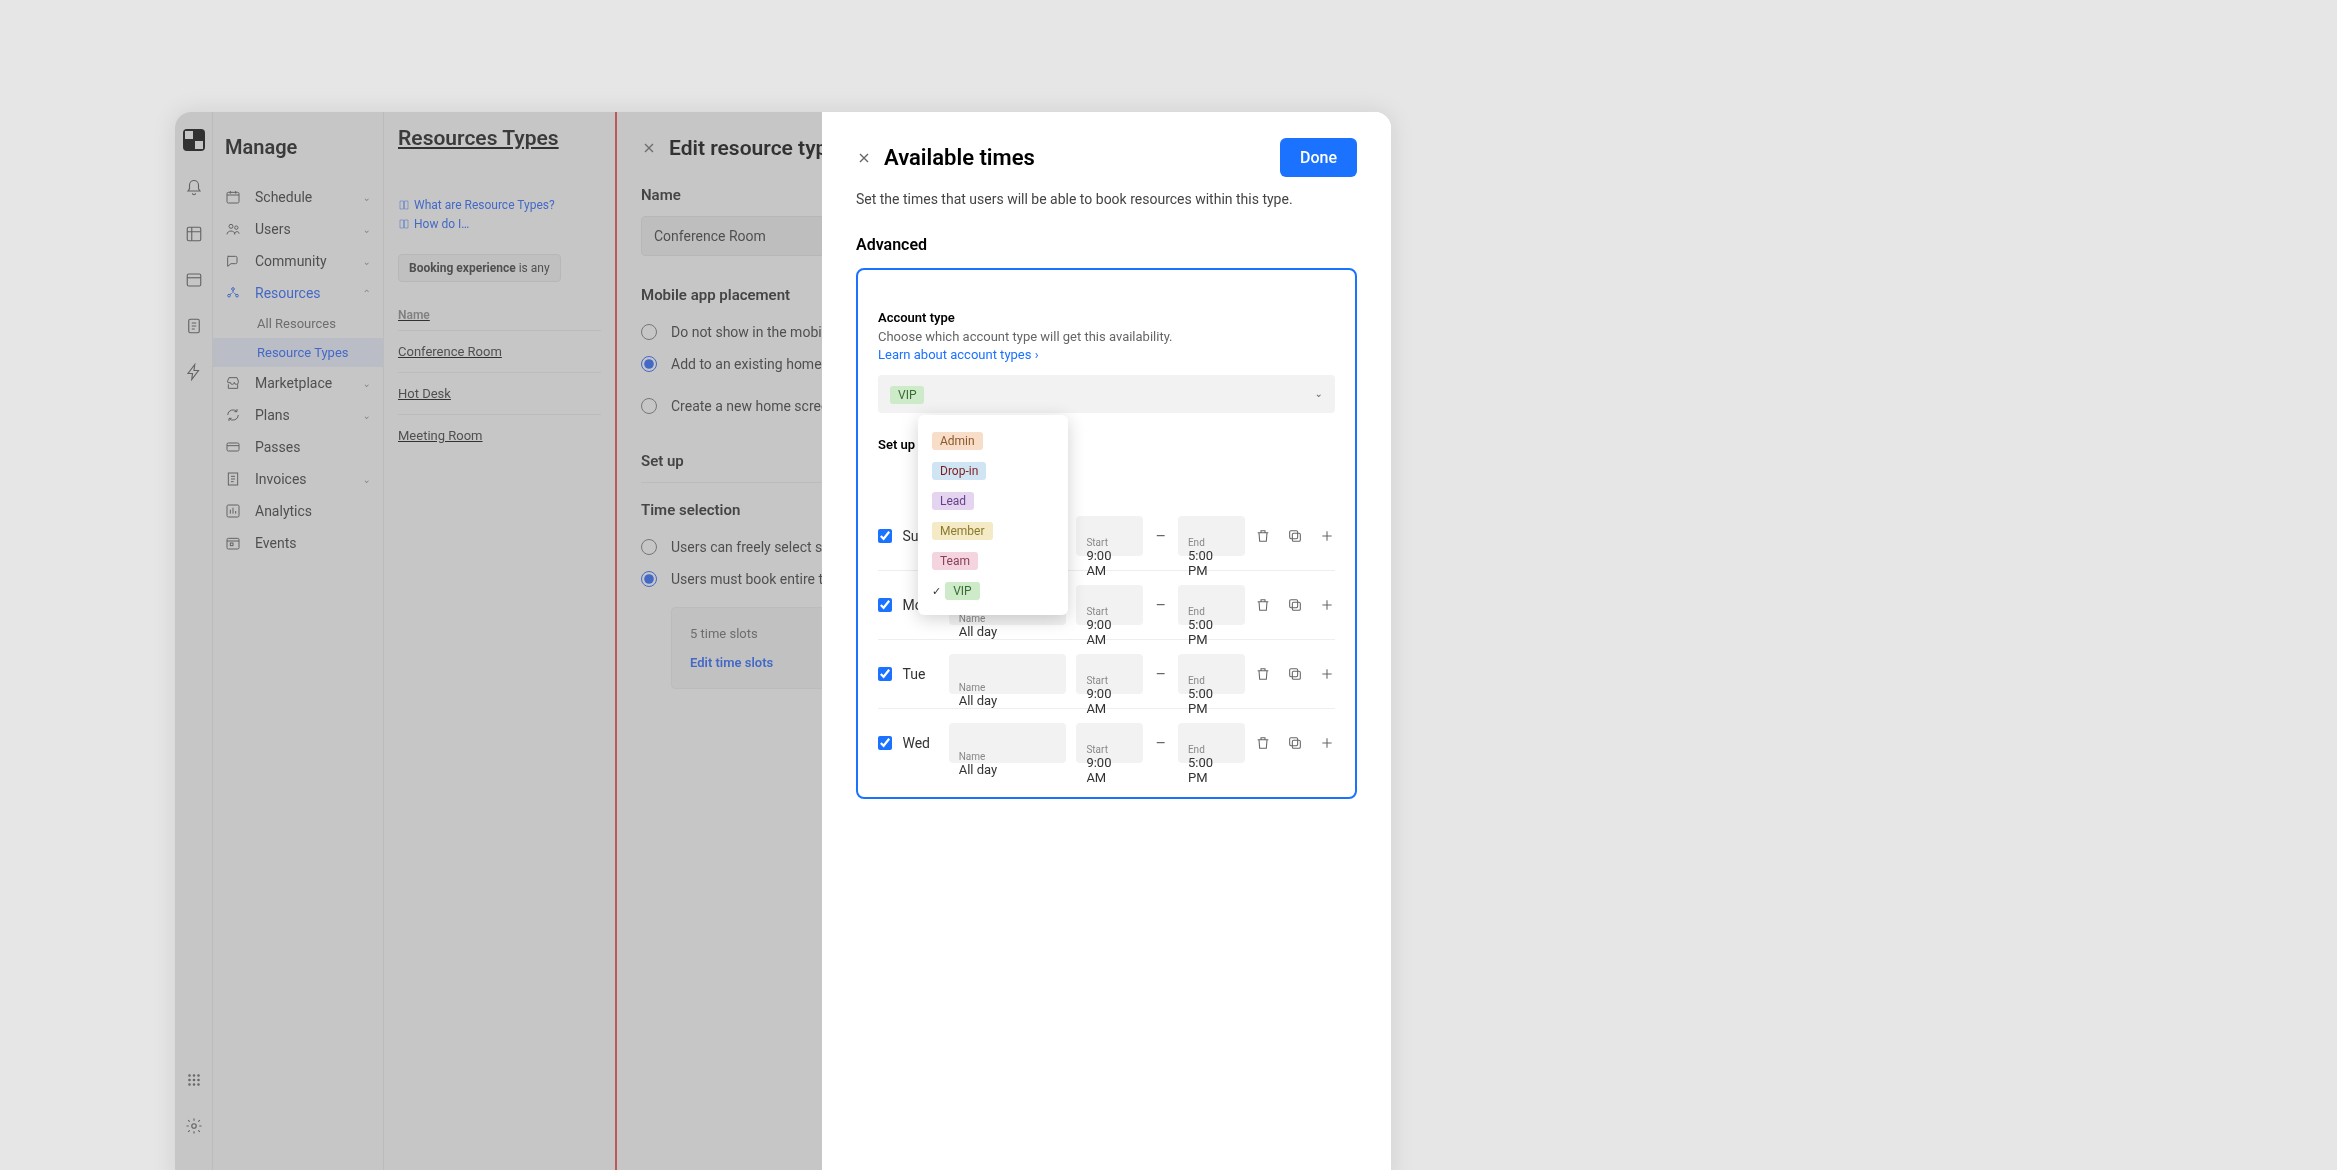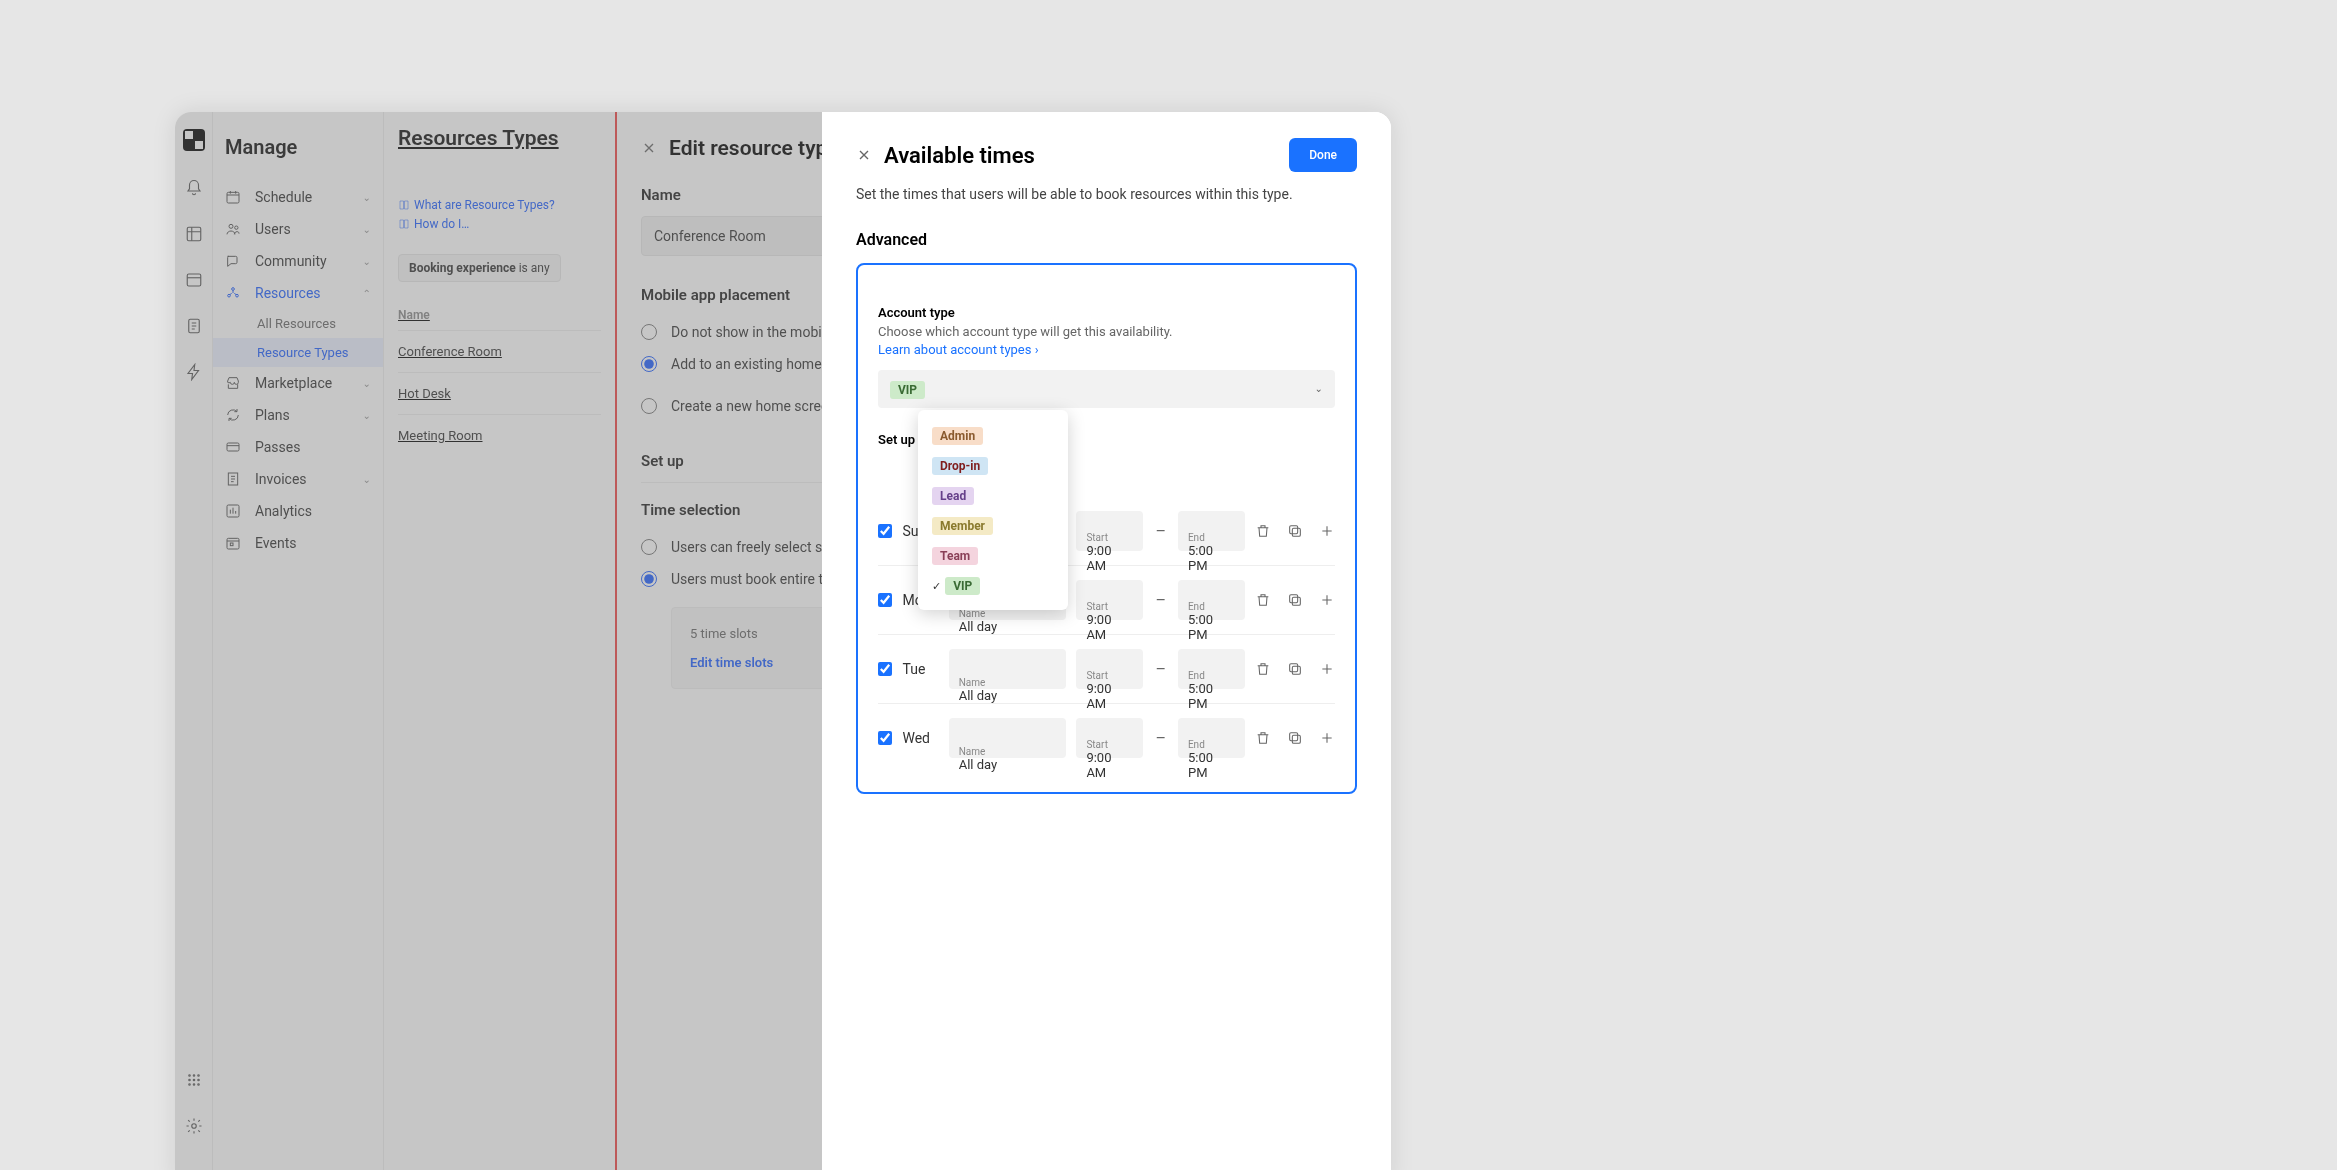--- a/index.html
+++ b/index.html
@@ -40,36 +40,36 @@
 .radio-opt{display:flex;align-items:center;padding:8px 0;font-size:14px;color:#333;}
 .radio-opt input{margin-right:14px;width:16px;height:16px;accent-color:#1E5EFF;}
 .select-box{background:#F2F2F2;border:1px solid #E5E5E5;border-radius:4px;padding:11px 12px;font-size:14px;color:#999;width:290px;margin-left:30px;margin-top:6px;}
 .slots-box{background:#F7F7F7;border:1px solid #EEE;border-radius:4px;padding:18px;margin-left:30px;margin-top:12px;width:290px;}
 .slots-text{color:#666;font-size:13px;margin-bottom:14px;}
 .edit-link{color:#1E5EFF;font-size:13px;font-weight:600;cursor:pointer;}
 .dim-overlay{position:absolute;left:0;top:0;width:647px;height:100%;background:rgba(120,120,120,0.42);}
 .right-panel{position:absolute;left:647px;top:0;right:0;height:100%;background:#fff;padding:26px 34px;}
 .rp-head{display:flex;align-items:center;margin-bottom:14px;}
 .rp-title{font-size:22px;font-weight:600;flex-grow:1;}
-.done-btn{background:#1A72FF;color:#fff;border:none;padding:10px 20px;border-radius:6px;font-size:12px;font-weight:500;cursor:pointer;}
+.done-btn{background:#1A72FF;color:#fff;border:none;padding:10px 20px;border-radius:6px;font-size:16px;font-weight:500;cursor:pointer;}
 .rp-sub{font-size:14px;color:#444;margin-bottom:28px;}
 .section-head{font-size:16px;font-weight:600;margin-bottom:14px;}
 .adv-card{border:2px solid #1A72FF;border-radius:8px;padding:20px;}
 .card-top{display:flex;align-items:flex-start;}
 .card-title{font-size:15px;font-weight:600;margin-bottom:4px;}
 .card-sub{font-size:13px;color:#888;}
 .card-actions{margin-left:auto;display:flex;gap:18px;align-items:center;}
 .small-ico{width:16px;height:16px;color:#666;cursor:pointer;}
 .caret-up{color:#1A72FF;}
 .acct-block{margin-top:20px;}
 .acct-label{font-size:13px;font-weight:600;margin-bottom:4px;}
 .acct-desc{font-size:13px;color:#666;}
 .acct-link{color:#1A72FF;font-size:13px;cursor:pointer;margin-top:2px;display:inline-block;}
 .acct-select{background:#F2F2F2;border-radius:4px;padding:9px 12px;margin-top:12px;position:relative;cursor:pointer;}
-.pill{display:inline-block;padding:2px 8px;border-radius:3px;font-size:12px;font-weight:700;}
+.pill{display:inline-block;padding:2px 8px;border-radius:3px;font-size:12px;font-weight:400;}
 .pill.vip{background:#CDEAC9;color:#3A6B34;}
 .pill.admin{background:#F8DDC8;color:#8A5A2E;}
 .pill.dropin{background:#CFE5F4;color:#7f1d1d;}
 .pill.lead{background:#E4D4F0;color:#66408A;}
 .pill.member{background:#F4EAC5;color:#8A7A2E;}
 .pill.team{background:#F4D4DE;color:#8A4058;}
 .acct-select .chev{position:absolute;right:12px;top:13px;font-size:10px;color:#666;}
 .dropdown{position:absolute;left:40px;top:100%;margin-top:2px;width:150px;background:#fff;border-radius:6px;box-shadow:0 4px 18px rgba(0,0,0,0.18);padding:10px 0;z-index:50;}
 .dropdown .dd-item{padding:5px 14px;cursor:pointer;}
 .dd-item .pill{font-size:12px;}

